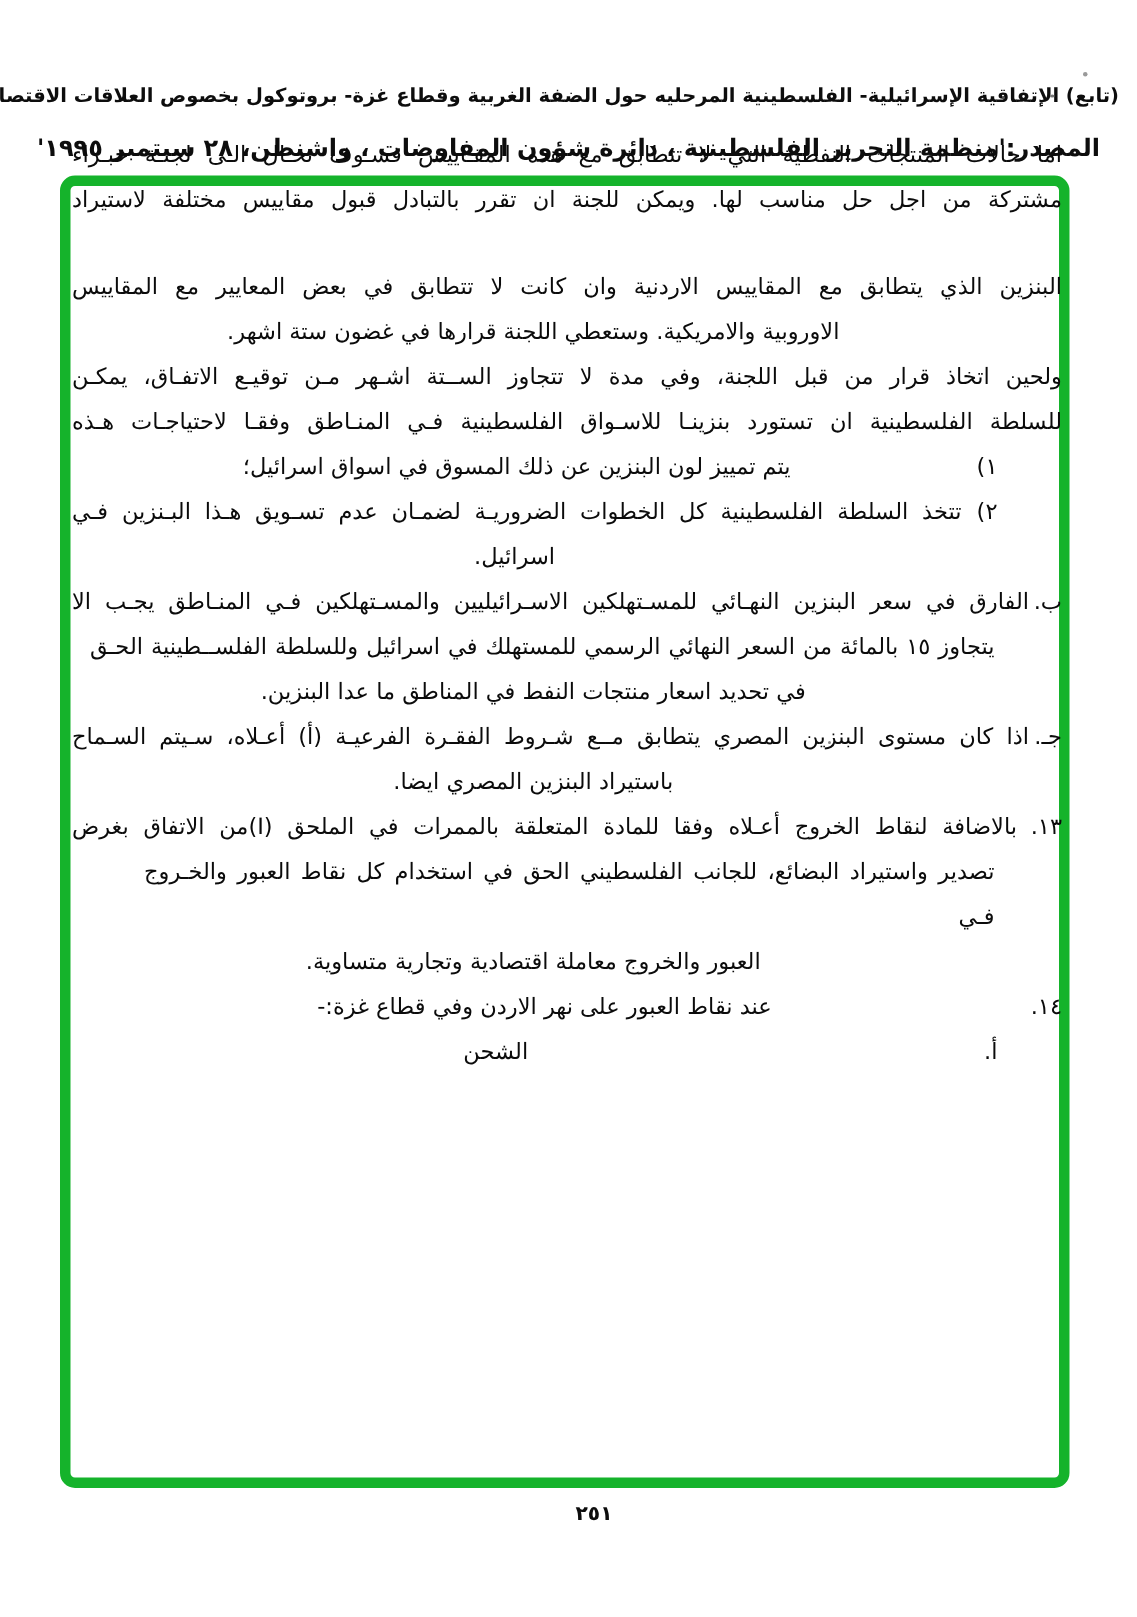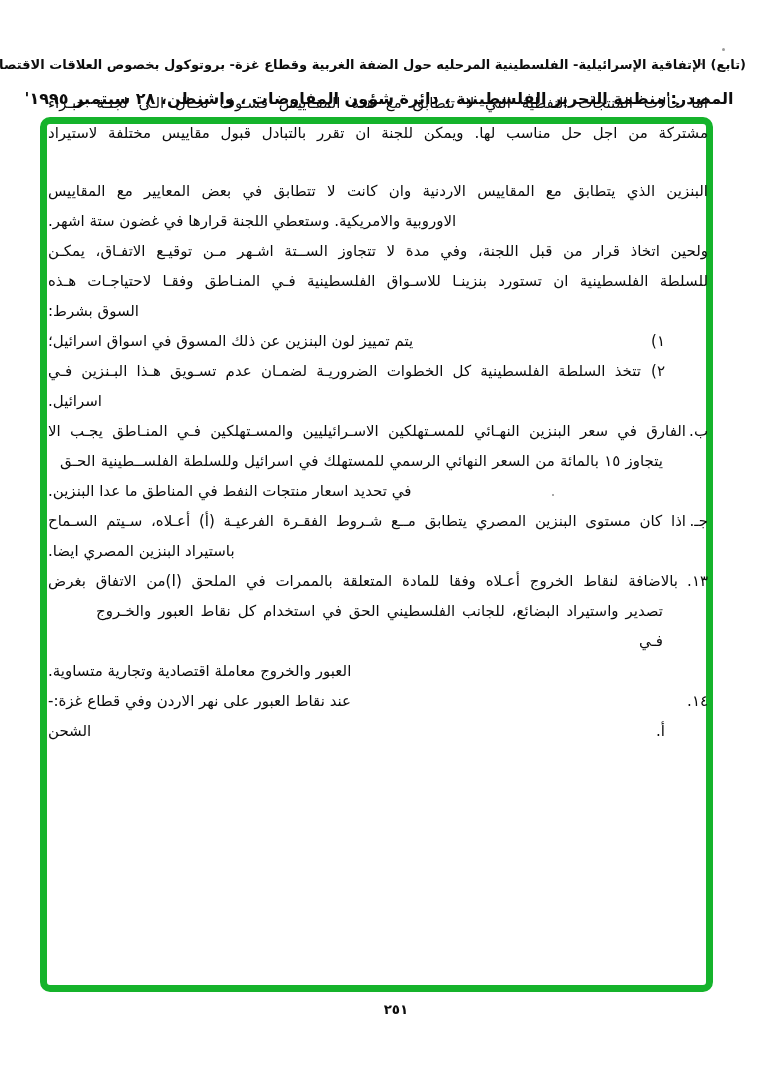--- a/index.html
+++ b/index.html
@@ -33,21 +33,21 @@
   }
   
   .doc-body{
     position:absolute;top:88px;right:50px;left:48px;
     direction:rtl;
     font-weight:normal;font-size:15px;line-height:30px;
     color:#0b0b0b;
   }
   .block{position:relative;}
   .marker{position:absolute;top:0;white-space:nowrap;}
-  .line{text-align:left;}
+  .line{text-align:center;}
   .line.just{text-align:justify;text-align-last:justify;}
   
   .page-number{
     position:absolute;top:1001px;left:0;right:0;
     text-align:center;font-weight:bold;font-size:13.5px;
     transform:translateX(17px); 
   }
   .speck{position:absolute;border-radius:50%;}
 </style>
 </head>
@@ -64,21 +64,20 @@
   <div class="doc-body" style="color: rgb(11, 11, 11);">
       <div class="block">
         <div class="line just" style="margin-right: 0px;">اما حالات المنتجات النفطية التي لا تتطابق مع هذه المقـاييس فسـوف تحـال الـى لجنـة خبـراء</div>
         <div class="line just" style="margin-right: 0px;">مشتركة من اجل حل مناسب لها. ويمكن للجنة ان تقرر بالتبادل قبول مقاييس مختلفة لاستيراد</div>
         <div class="line just" style="margin-right: 0px; margin-top: 28px;">البنزين الذي يتطابق مع المقاييس الاردنية وان كانت لا تتطابق في بعض المعايير مع المقاييس</div>
         <div class="line" style="margin-right: 45px;">الاوروبية والامريكية. وستعطي اللجنة قرارها في غضون ستة اشهر.</div>
       </div>
       <div class="block">
         <div class="line just" style="margin-right: 0px;">ولحين اتخاذ قرار من قبل اللجنة، وفي مدة لا تتجاوز الســتة اشـهر مـن توقيـع الاتفـاق، يمكـن</div>
         <div class="line just" style="margin-right: 0px;">للسلطة الفلسطينية ان تستورد  بنزينـا للاسـواق الفلسطينية فـي المنـاطق وفقـا لاحتياجـات هـذه</div>
-        <div class="line" style="margin-right: 30px;">السوق بشرط:</div>
       </div>
       <div class="block">
         <span class="marker" style="right: 43px;">١)</span>
         <div class="line" style="margin-right: 67px;">يتم تمييز  لون البنزين عن ذلك المسوق في اسواق اسرائيل؛</div>
       </div>
       <div class="block">
         <span class="marker" style="right: 43px;">٢)</span>
         <div class="line just" style="margin-right: 67px;">تتخذ السلطة الفلسطينية كل الخطوات الضروريـة لضمـان عدم تسـويق هـذا البـنزين فـي</div>
         <div class="line" style="margin-right: 70px;">اسرائيل.</div>
       </div>

